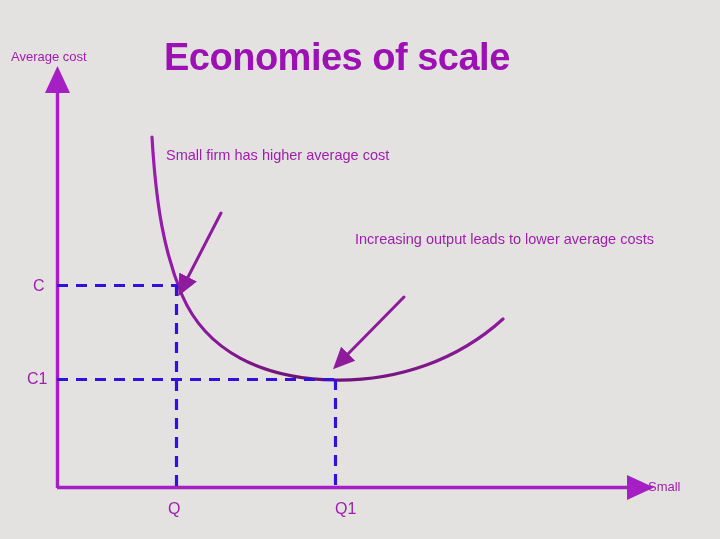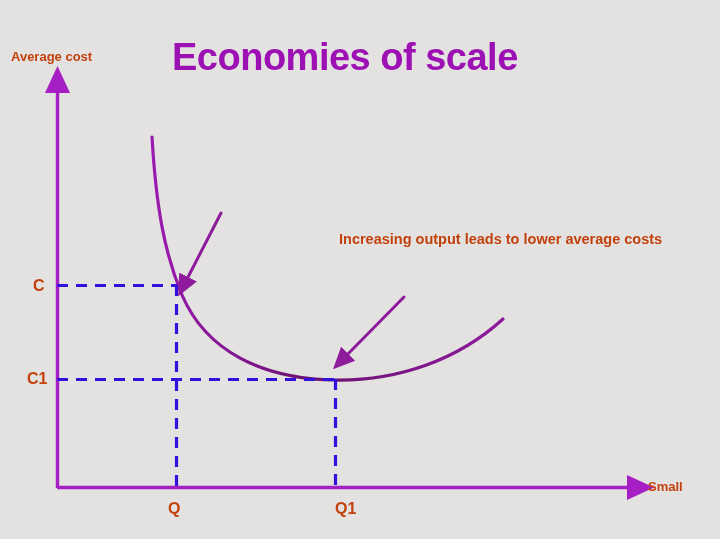--- a/index.html
+++ b/index.html
@@ -21,28 +21,28 @@
   }
   svg#figure {
     position: absolute;
     left: 0;
     top: 0;
     width: 720px;
     height: 539px;
   }
   .lbl {
     position: absolute;
-    color: #c2410c;
-    font-weight: bold;
+    color: #a21caf;
+    font-weight: normal;
     white-space: pre;
     line-height: 1.28;
   }
   #chart-title {
     position: absolute;
-    left: 172px;
+    left: 164px;
     top: 36px;
     font-size: 38px;
     font-weight: bold;
     color: #9c10b4;
     letter-spacing: -0.5px;
     white-space: pre;
   }
   #ylabel {
     left: 11px;
     top: 49px;
@@ -78,21 +78,21 @@
   .note {
     font-size: 14.5px;
     text-align: center;
   }
   #note-small-firm {
     left: 166px;
     top: 146px;
     width: 132px;
   }
   #note-increasing {
-    left: 339px;
+    left: 355px;
     top: 230px;
     width: 152px;
   }
 </style>
 </head>
 <body>
 
 <div id="canvas">
 
   <div id="chart-title">Economies of scale</div>
@@ -149,15 +149,16 @@
   </svg>
 
   <div class="lbl" id="ylabel">Average cost</div>
   <div class="lbl" id="xlabel">Small</div>
 
   <div class="lbl" id="tick-c">C</div>
   <div class="lbl" id="tick-c1">C1</div>
   <div class="lbl" id="tick-q">Q</div>
   <div class="lbl" id="tick-q1">Q1</div>
 
+  <div class="lbl note" id="note-small-firm">Small firm has higher average cost</div>
   <div class="lbl note" id="note-increasing">Increasing output leads to lower average costs</div>
 
 </div>
 
 </body></html>

